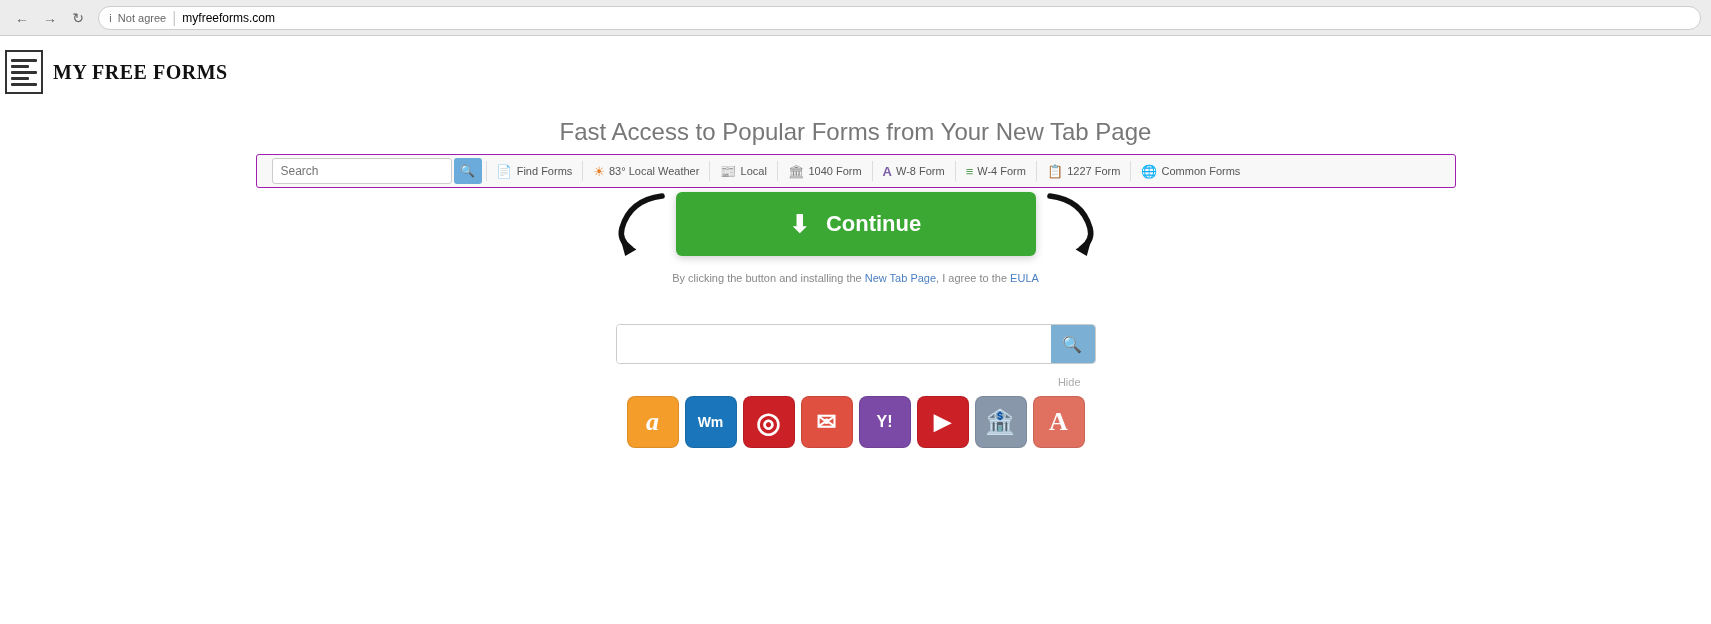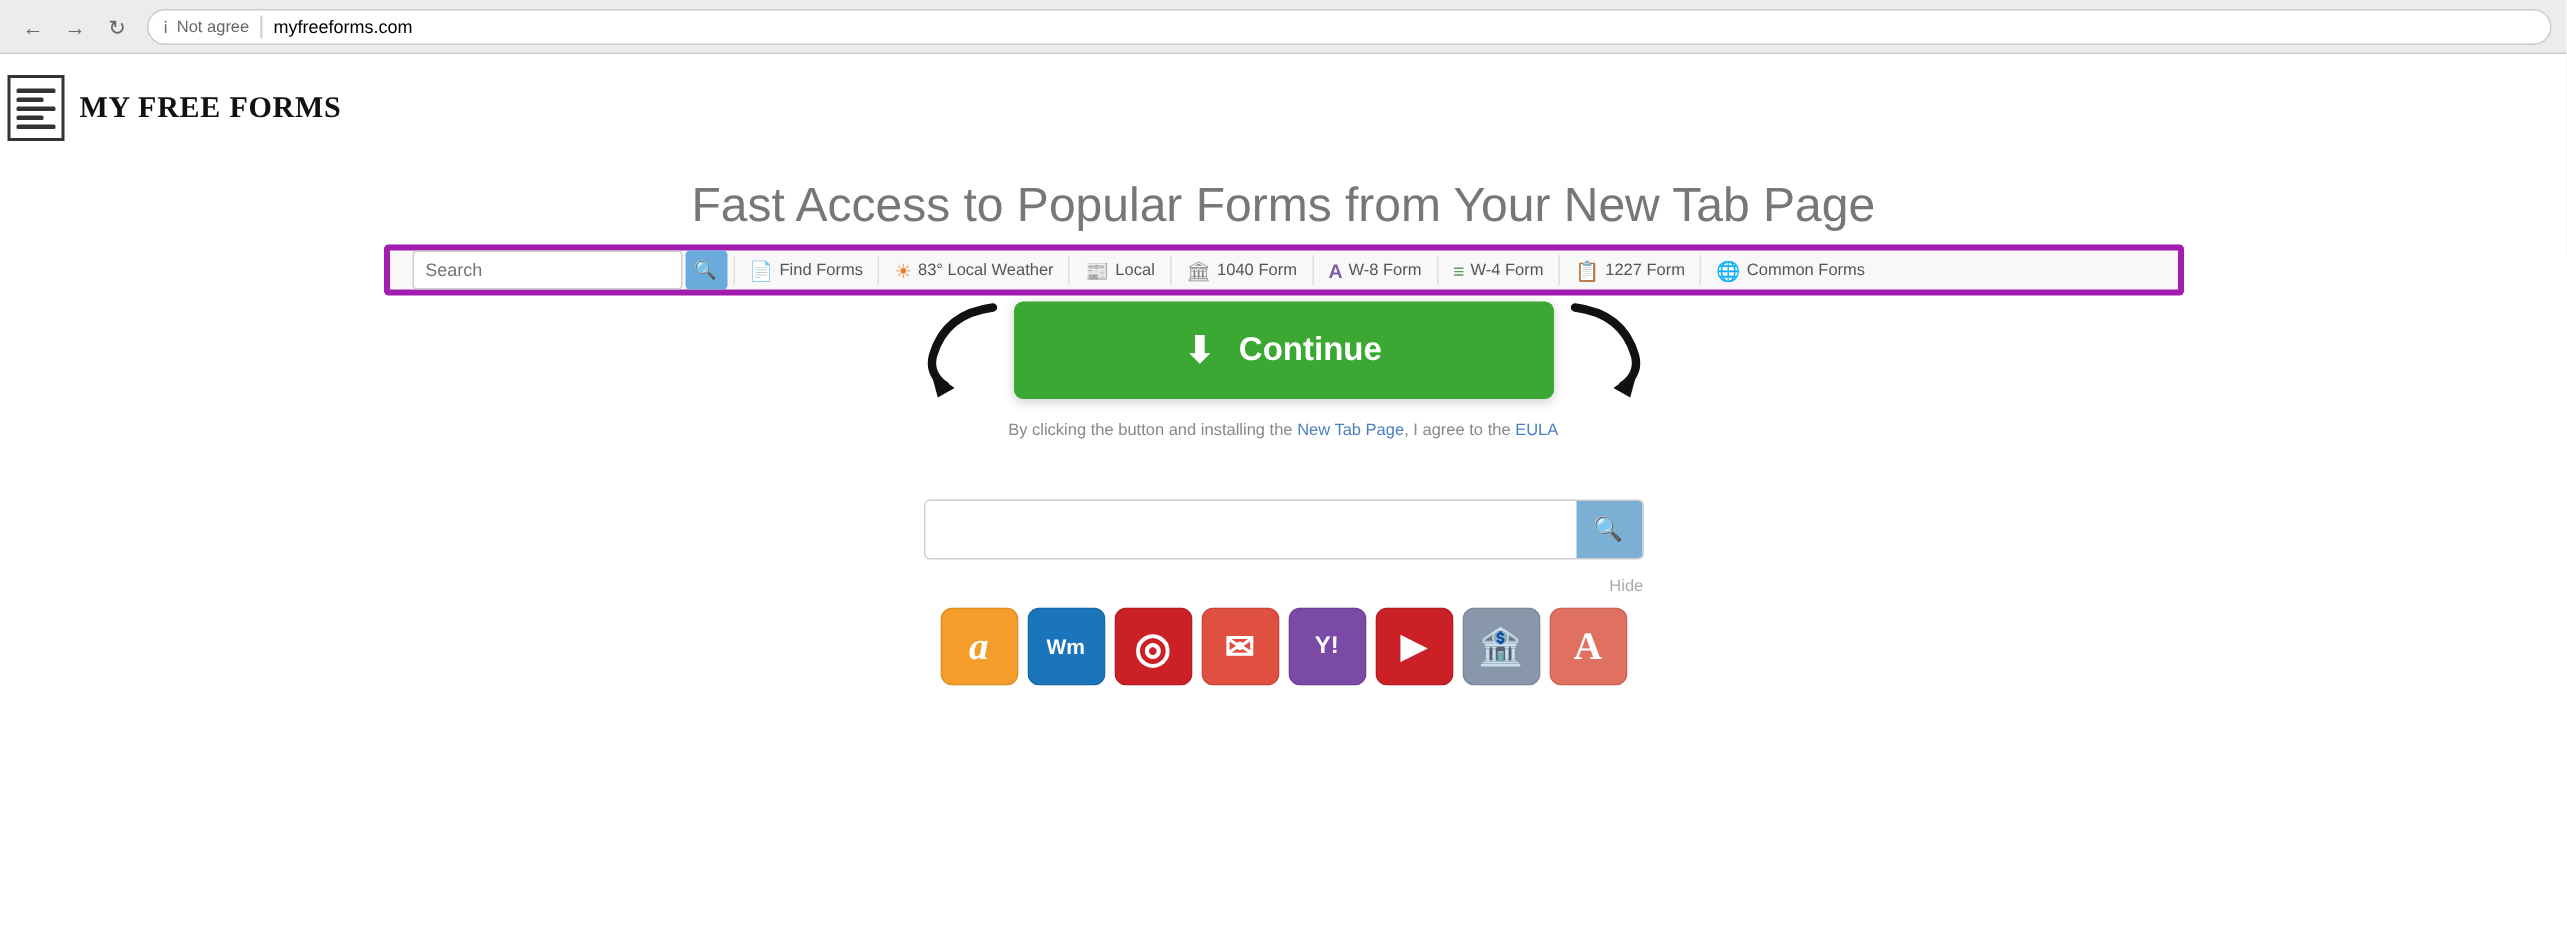--- a/index.html
+++ b/index.html
@@ -89,40 +89,40 @@
 
     
     .main-section {
       display: flex;
       flex-direction: column;
       align-items: center;
       padding-top: 10px;
     }
 
     .hero-title {
-      font-size: 32px;
+      font-size: 24px;
       color: #777;
       font-weight: normal;
       text-align: center;
       margin-bottom: 8px;
     }
 
     .hero-subtitle {
       font-size: 13px;
       color: #888;
       text-align: center;
       margin-bottom: 16px;
     }
 
     
     .toolbar-strip {
       width: 80%;
       max-width: 1200px;
       background: #f8f8f8;
-      border: 4px solid #a21caf;
+      border: 1px solid #a21caf;
       border-radius: 3px;
       display: flex;
       align-items: center;
       height: 34px;
       padding: 0 15px;
       gap: 2px;
       margin-bottom: 0;
       position: relative;
       z-index: 1;
     }
@@ -265,21 +265,21 @@
       font-size: 16px;
     }
 
     
     .app-icons-container {
       position: relative;
       width: 480px;
     }
     .hide-btn {
       position: absolute;
-      right: 0;
+      right: 15px;
       top: -4px;
       font-size: 11px;
       color: #aaa;
       cursor: pointer;
       background: none;
       border: none;
     }
     .app-icons-row {
       display: flex;
       gap: 6px;

